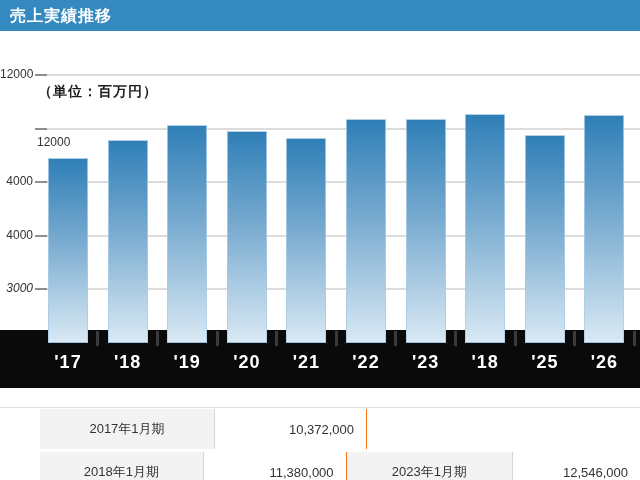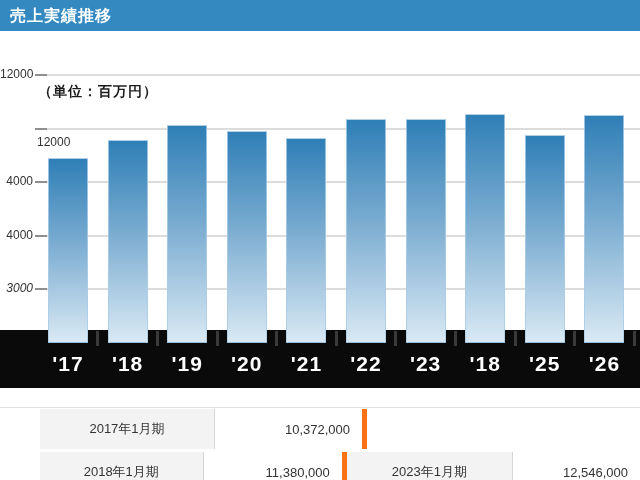--- a/index.html
+++ b/index.html
@@ -21,36 +21,36 @@
   }
   .gridline{position:absolute;height:2px;background:#dcdcdc;z-index:1;}
   .gridtick{position:absolute;height:2px;background:#8f8f8f;z-index:1;}
   .ylabel{
     position:absolute;left:0;width:33px;text-align:right;font-size:12px;color:#333;
     z-index:1;
   }
   .band{position:absolute;left:0;width:640px;background:#0a0a0a;z-index:2;}
   .band-tick{position:absolute;width:3px;background:#3a3a3a;}
   .year-label{
-    position:absolute;width:60px;text-align:center;color:#fff;font-size:21px;
+    position:absolute;width:60px;text-align:center;color:#fff;font-size:18px;
     font-weight:bold;letter-spacing:1px;
   }
   .bar{
     position:absolute;z-index:3;box-sizing:border-box;
     background:linear-gradient(180deg,#2f7fb7 0%,#79abd0 45%,#d9e9f4 100%);
     border:1px solid rgba(170,205,230,0.85);
   }
   .table{position:absolute;left:0;top:407px;width:640px;border-top:1px solid #e0e0e0;}
   .trow{display:flex;height:40px;margin-top:1px;margin-bottom:3px;margin-left:40px;}
   .tcell{
     box-sizing:border-box;display:flex;align-items:center;font-size:13px;color:#333;
   }
   .tcell.lab{background:#f3f3f3;justify-content:center;border-right:1px solid #d6d6d6;}
   .tcell.val{background:#fff;justify-content:flex-end;padding-right:12px;}
-  .tcell.val.mid{border-right:5px solid #f97316;}
+  .tcell.val.mid{border-right:1px solid #f97316;}
 </style>
 </head>
 <body>
 
 <div class="stage">
   <div class="header">
     <span class="title">売上実績推移</span>
   </div>
 
   <div class="chart" id="chart">

